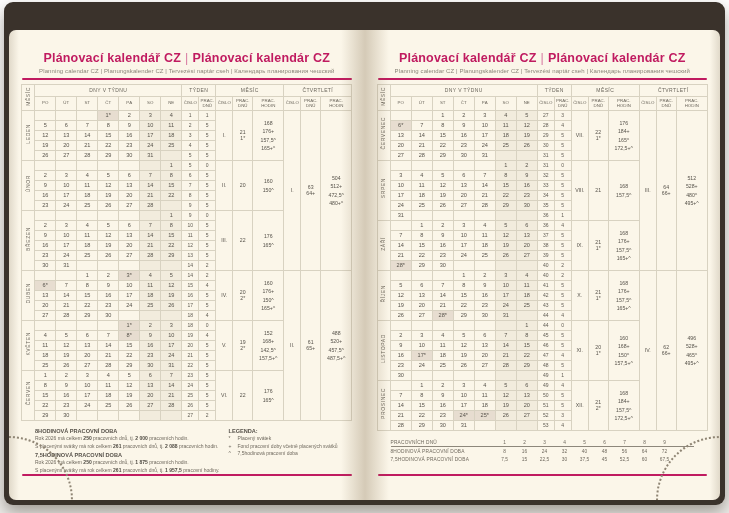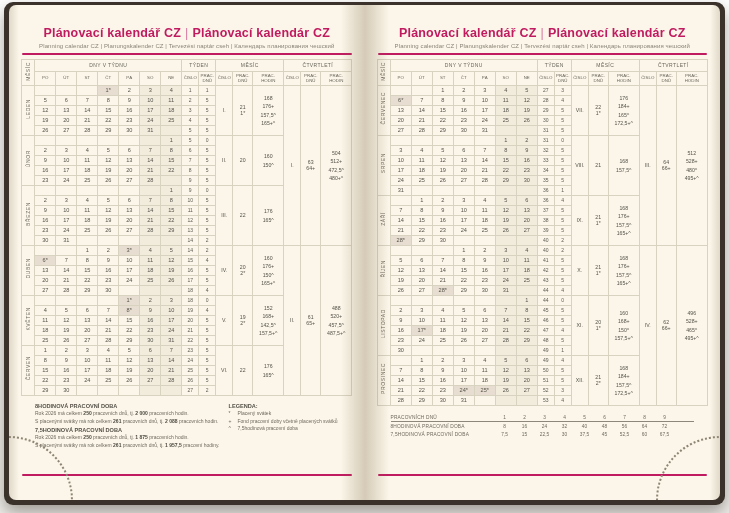--- a/index.html
+++ b/index.html
@@ -1,20 +1,20 @@
 <!DOCTYPE html>
 <html><head>
 <meta charset="utf-8">
 <style>
   html,body{margin:0;padding:0;}
   body{width:729px;height:513px;overflow:hidden;background:#f4f2ee;font-family:"Liberation Sans",sans-serif;}
   .scene{position:relative;width:729px;height:513px;background:linear-gradient(#ffffff, #efedea);}
   .cover{position:absolute;left:4px;top:2px;right:4px;bottom:8px;background:#3a322b;border-radius:9px;box-shadow:0 7px 16px rgba(60,50,40,.45);}
   .pages{position:absolute;left:9px;top:5px;right:9px;bottom:13px;display:flex;}
-  .page{width:50%;position:relative;background:#fbf6e9;overflow:hidden;}
+  .page{width:50%;position:relative;background:#fbf6e9;overflow:hidden;margin-top:25px;}
   .page.left{border-radius:7px 0 0 7px;}
   .page.right{border-radius:0 7px 7px 0;}
   .page.left::after{content:"";position:absolute;top:0;right:0;bottom:0;width:24px;
     background:linear-gradient(90deg,rgba(124,101,67,0),rgba(124,101,67,.30));pointer-events:none;}
   .page.right::after{content:"";position:absolute;top:0;left:0;bottom:0;width:24px;
     background:linear-gradient(270deg,rgba(124,101,67,0),rgba(124,101,67,.30));pointer-events:none;}
   .page.left::before{content:"";position:absolute;top:0;left:0;bottom:0;width:10px;
     background:linear-gradient(270deg,rgba(104,86,58,0),rgba(104,86,58,.18));pointer-events:none;}
   .page.right::before{content:"";position:absolute;top:0;right:0;bottom:0;width:10px;
     background:linear-gradient(90deg,rgba(104,86,58,0),rgba(104,86,58,.18));pointer-events:none;}

